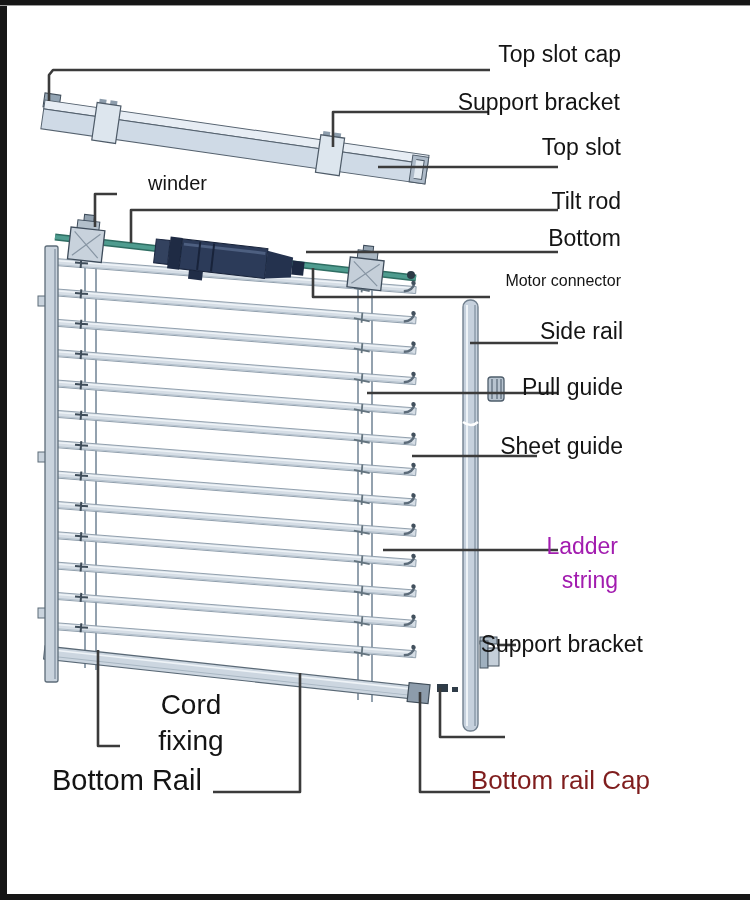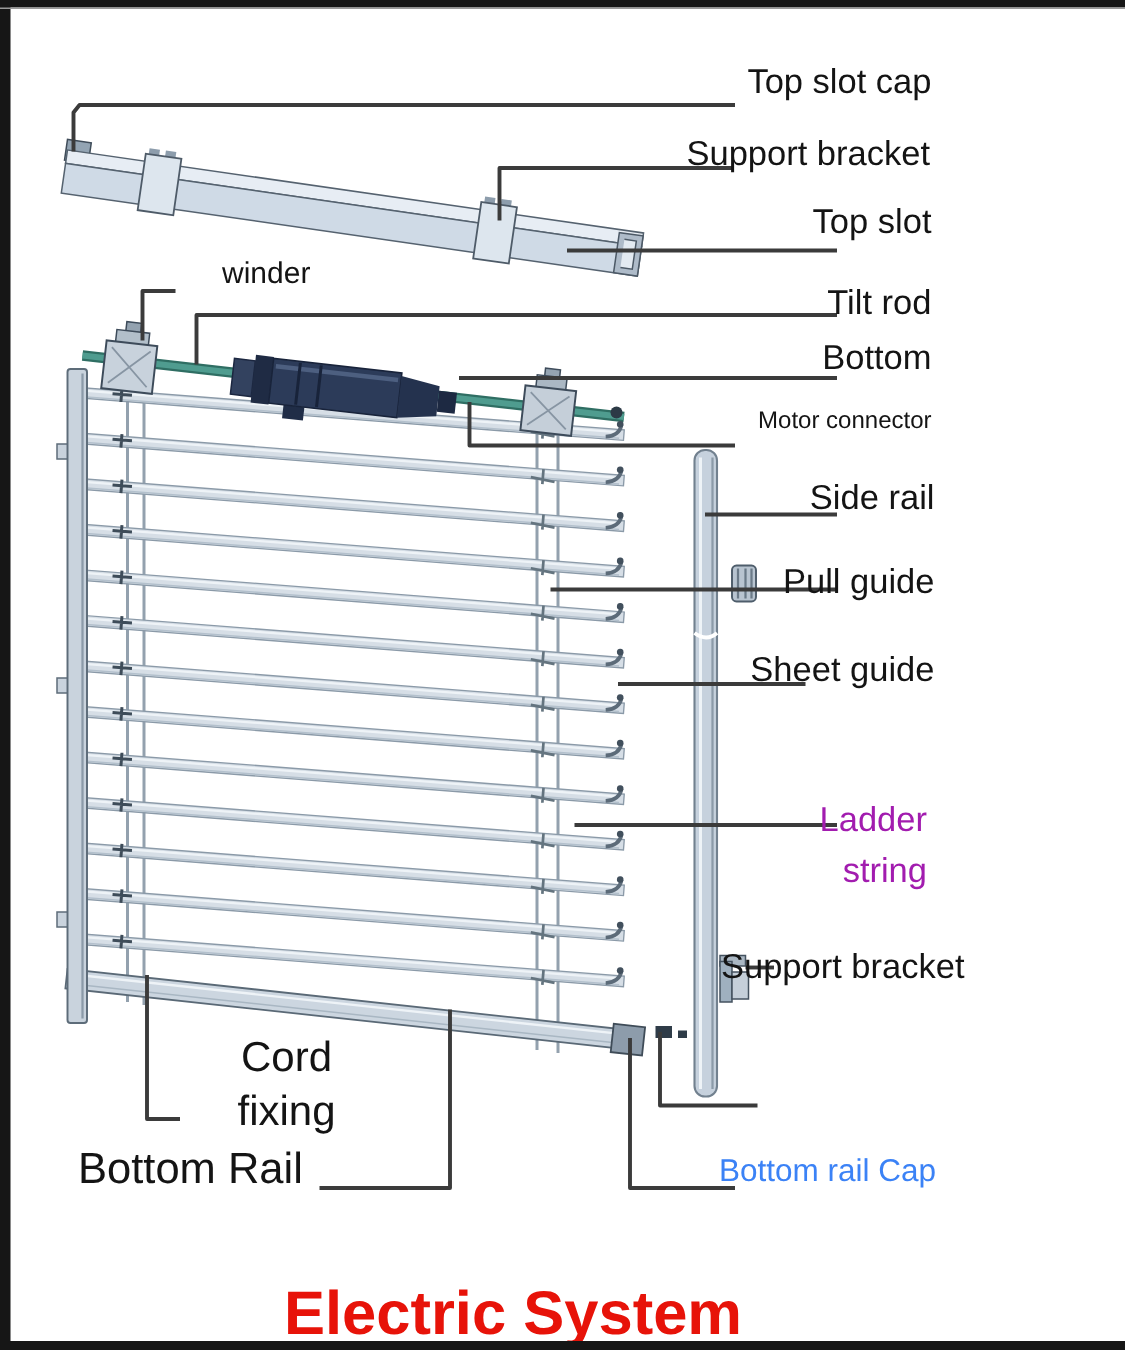--- a/index.html
+++ b/index.html
@@ -175,25 +175,24 @@
       <div class="lbl right" style="font-size: 23px; color: rgb(20, 20, 20); top: 148px; right: 37px;">Top slot</div>
       <div class="lbl right" style="font-size: 23px; color: rgb(20, 20, 20); top: 202px; right: 37px;">Tilt rod</div>
       <div class="lbl right" style="font-size: 23px; color: rgb(20, 20, 20); top: 239px; right: 37px;">Bottom</div>
       <div class="lbl right" style="font-size: 16px; color: rgb(20, 20, 20); top: 281px; right: 37px;">Motor connector</div>
       <div class="lbl right" style="font-size: 23px; color: rgb(20, 20, 20); top: 332px; right: 35px; text-align: right;">Side rail</div>
       <div class="lbl right" style="font-size: 23px; color: rgb(20, 20, 20); top: 388px; right: 35px;">Pull guide</div>
       <div class="lbl right" style="font-size: 23px; color: rgb(20, 20, 20); top: 447px; right: 35px;">Sheet guide</div>
       <div class="lbl right" style="font-size: 23px; line-height: 34px; color: #a21caf; top: 563px; right: 40px;">Ladder
 string</div>
       <div class="lbl right" style="font-size: 23px; color: rgb(20, 20, 20); top: 645px; right: 15px;">Support bracket</div>
-      <div class="lbl right" style="font-size: 21px; color: #3b82f6; top: 781px; right: 34px;">Bottom rail Cap</div>
+      <div class="lbl right" style="font-size: 26px; color: #7f1d1d; top: 781px; right: 8px;">Bottom rail Cap</div>
       <div class="lbl left" style="font-size: 20px; color: rgb(20, 20, 20); top: 183px; left: 148px;">winder</div>
       <div class="lbl center" style="font-size: 28px; line-height: 36px; color: rgb(20, 20, 20); top: 723px; left: 191px;">Cord
 fixing</div>
       <div class="lbl left" style="font-size: 29px; color: rgb(20, 20, 20); top: 780px; left: 52px;">Bottom Rail</div>
-      <div class="lbl center" style="font-size: 41px; font-weight: bold; color: rgb(231, 19, 9); top: 876px; left: 342px;">Electric System</div>
     </div>
 
   <div class="frame" style="left:0;top:0;width:750px;height:5px;"></div>
   <div class="frame" style="left:0;top:0;width:7px;height:900px;"></div>
   <div class="frame" style="left:0;top:894px;width:750px;height:6px;"></div>
   <div class="frame" style="left:0;top:5px;width:750px;height:1px;background:#9a9a9a;"></div>
 </div>
 
 </body></html>

